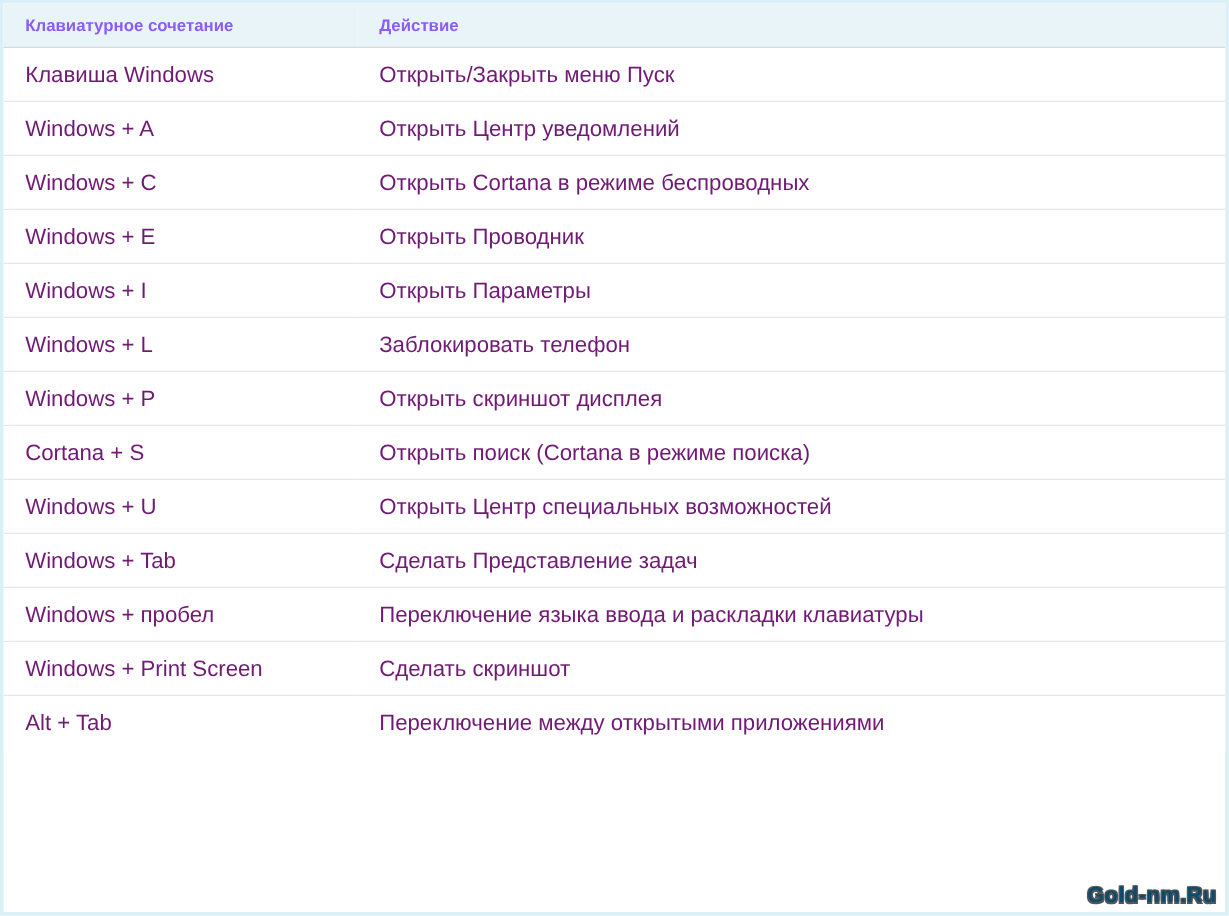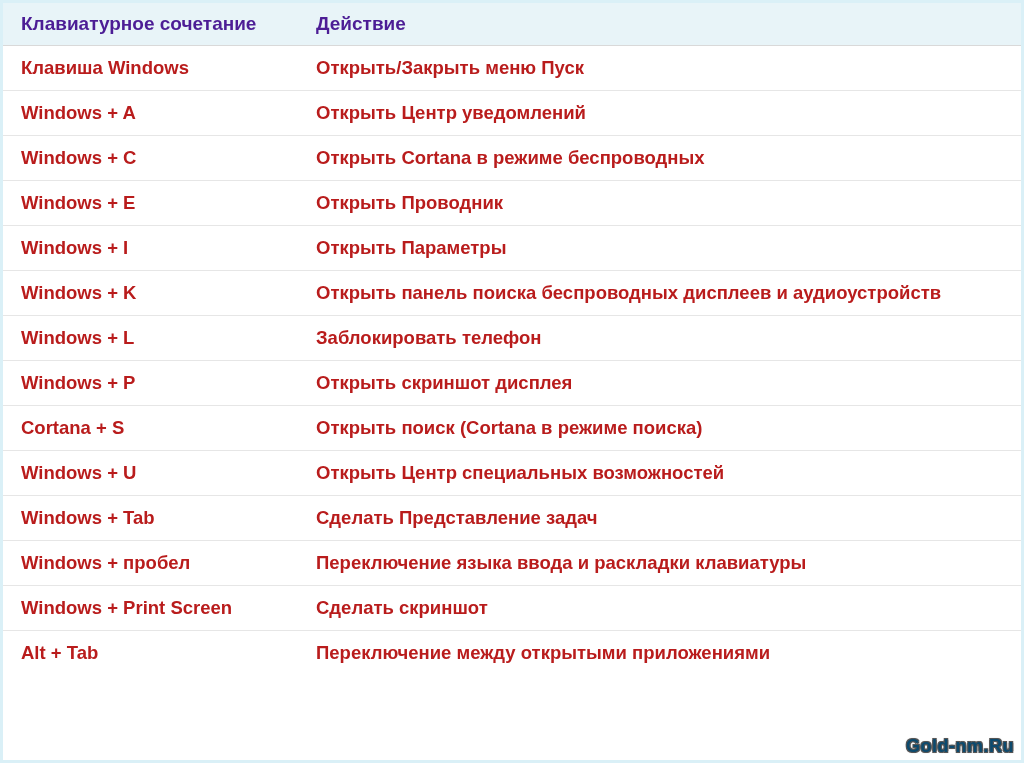--- a/index.html
+++ b/index.html
@@ -25,33 +25,33 @@
       border-collapse: collapse;
       background: #fff;
     }
     thead {
       background: #e8f4f8;
     }
     th {
       text-align: left;
       padding: 10px 18px;
       font-weight: 600;
-      color: #4c1d95;
-      font-size: 19px;
+      color: #8b5cf6;
+      font-size: 14px;
       border-bottom: 1px solid #d9d9d9;
     }
     th:first-child {
       width: 295px;
     }
     td {
       padding: 11px 18px 11px 18px;
       border-bottom: 1px solid #e6e6e6;
-      color: #b91c1c;
+      color: #701a75;
       font-size: 18.5px;
-      font-weight: 700;
+      font-weight: 400;
     }
     td:first-child {
       width: 295px;
     }
     tbody tr:last-child td {
       border-bottom: none;
     }
     .watermark {
       position: absolute;
       bottom: 6px;
@@ -95,24 +95,20 @@
         </tr>
         <tr>
           <td>Windows + E</td>
           <td>Открыть Проводник</td>
         </tr>
         <tr>
           <td>Windows + I</td>
           <td>Открыть Параметры</td>
         </tr>
         <tr>
-          <td>Windows + K</td>
-          <td>Открыть панель поиска беспроводных дисплеев и аудиоустройств</td>
-        </tr>
-        <tr>
           <td>Windows + L</td>
           <td>Заблокировать телефон</td>
         </tr>
         <tr>
           <td>Windows + P</td>
           <td>Открыть скриншот дисплея</td>
         </tr>
         <tr>
           <td>Cortana + S</td>
           <td>Открыть поиск (Cortana в режиме поиска)</td>

